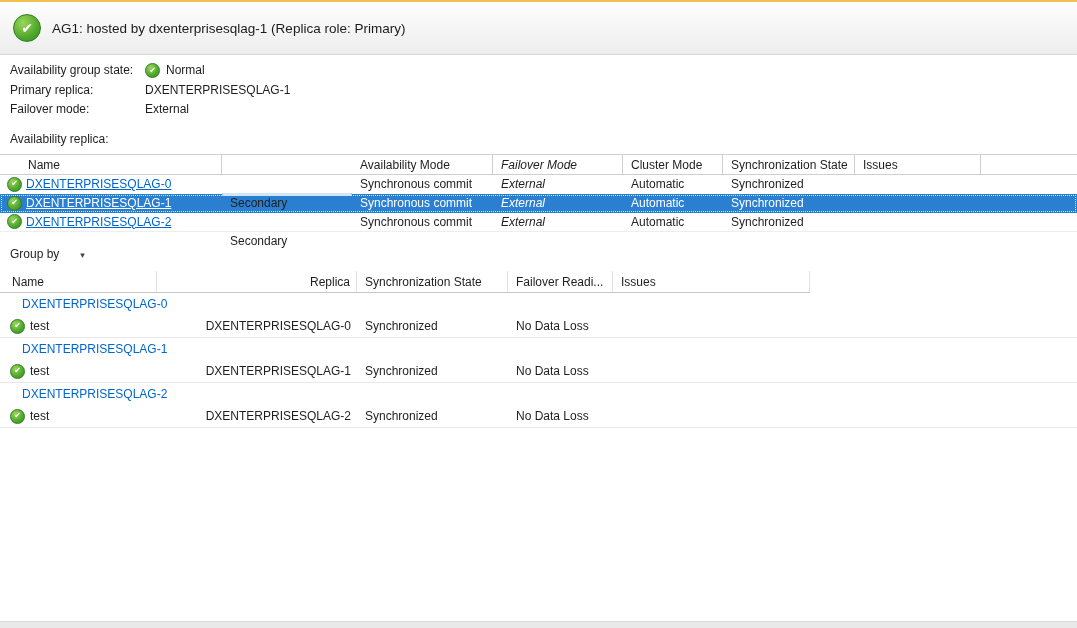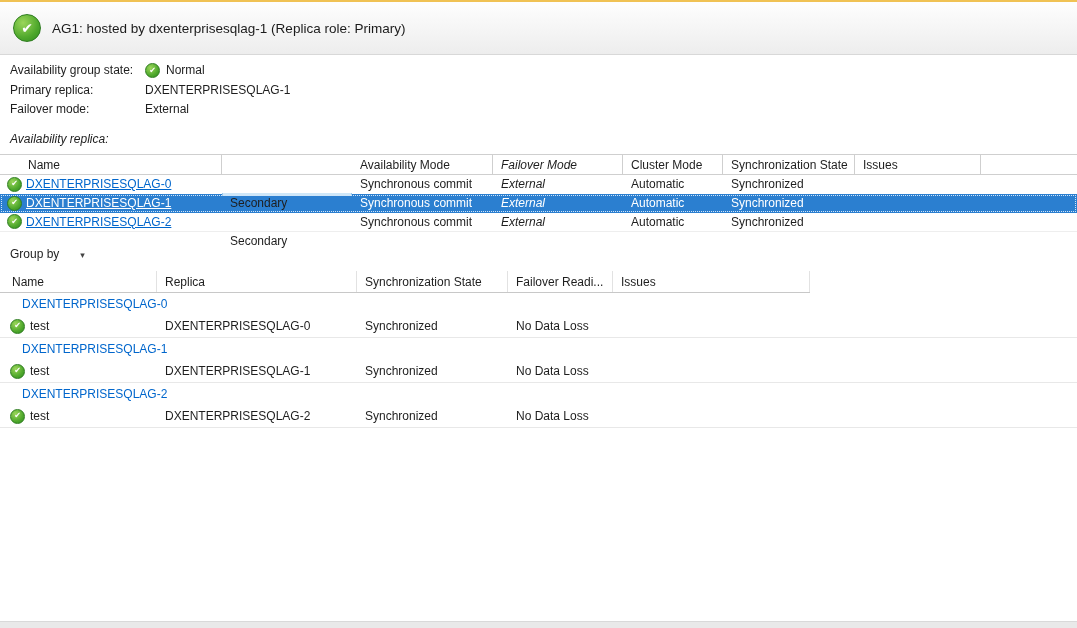--- a/index.html
+++ b/index.html
@@ -34,21 +34,21 @@
   .chk-lg { width:28px; height:28px; font-size:14px; }
   .chk-sm { width:15px; height:15px; font-size:8px; }
 
   
   .summary { padding:8px 0 0 10px; }
   .srow { height:19.5px; display:flex; }
   .slabel { width:135px; flex:0 0 auto; }
   .sval { margin-left:0; }
   .srow .chk-sm { margin-right:6px; }
 
-  .section-label { margin:10px 0 8px 10px;font-style:italic; }
+  .section-label { margin:10px 0 8px 10px; }
 
   
   .grid1 { width:1077px; }
   .g1-head { display:flex; height:21px; border-top:1px solid #cfcfcf; border-bottom:1px solid #cfcfcf; background:#ffffff; }
   .g1-head .g1c {
     border-right:1px solid #cfcfcf;
     padding:3px 6px 0 8px;
     white-space:nowrap; overflow:hidden;
   }
   .g1-head .c-name { padding-left:28px; }
@@ -81,21 +81,21 @@
   
   .grid2 { margin-top:10px; }
   .g2-head { display:flex; height:22px; width:810px; border-bottom:1px solid #c8c8c8; }
   .g2-head .g2c {
     border-right:1px solid #e2e2e2;
     padding:4px 6px 0 8px;
     white-space:nowrap; overflow:hidden;
   }
   .g2-head .c2-name { padding-left:12px; }
   .c2-name { width:157px; flex:0 0 auto; }
-  .c2-replica { width:200px; flex:0 0 auto; }
+  .c2-replica { width:200px; flex:0 0 auto;text-align:right; }
   .c2-sync { width:151px; flex:0 0 auto; }
   .c2-fail { width:105px; flex:0 0 auto; }
   .c2-issues { width:197px; flex:0 0 auto; }
   .g2-group { height:23px; display:flex; align-items:center; padding-left:22px; }
   .g2-group .glink { color:#0066cc; }
   .g2-row { display:flex; height:22px; align-items:center; border-bottom:1px solid #e8e8e8; width:1077px; }
   .g2-row .g2c { padding:0 6px 0 8px; white-space:nowrap; overflow:hidden; }
   .g2-row .c2-name { display:flex; align-items:center; padding-left:10px; }
   .g2-row .c2-name .chk-sm { margin-right:5px; }
 

